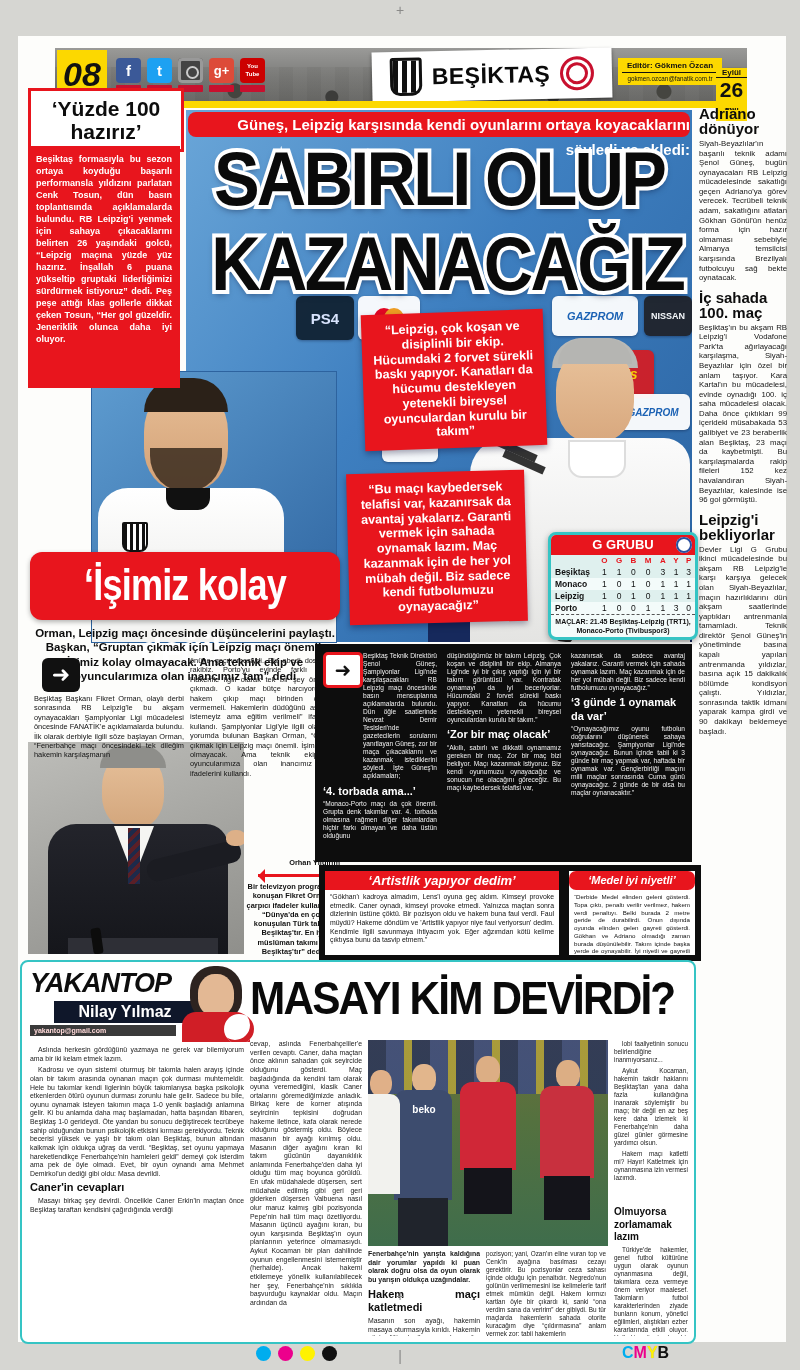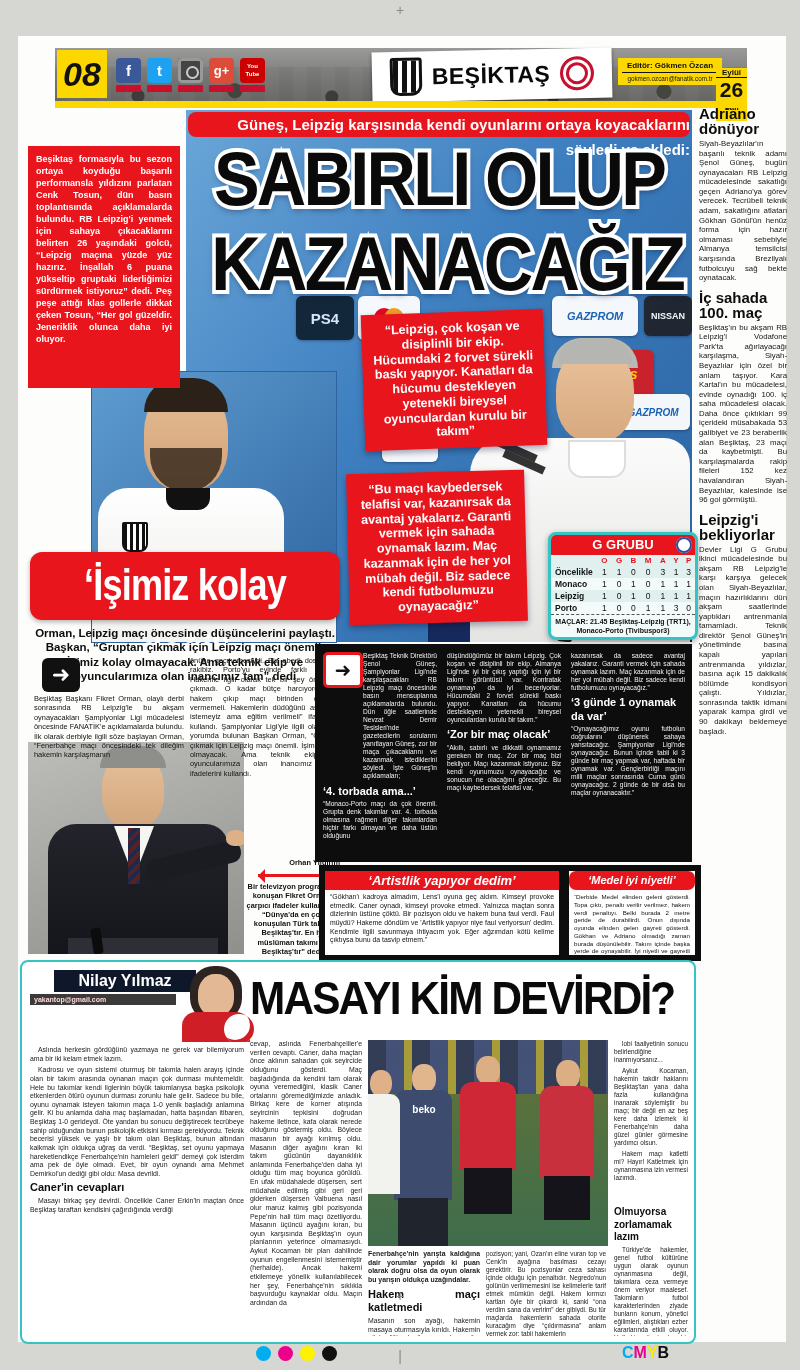--- a/index.html
+++ b/index.html
@@ -198,40 +198,41 @@
     <div class="abs" style="left:58px;top:76px;width:72px;height:44px;background:#3a2c1e;border-radius:0 0 40px 40px;opacity:.85;"></div>
     <div class="abs" style="left:6px;top:116px;width:186px;height:120px;background:linear-gradient(180deg,#ffffff,#ededeb);border-radius:30px 30px 0 0;"></div>
     <div class="abs" style="left:74px;top:116px;width:44px;height:22px;background:#111;border-radius:0 0 12px 12px;"></div>
     <div class="abs" style="left:30px;top:150px;width:22px;height:26px;background:repeating-linear-gradient(90deg,#111 0 3px,#fff 3px 6px);border:2px solid #111;border-radius:2px 2px 8px 8px;"></div>
     <div class="abs" style="left:0;top:226px;width:244px;height:44px;background:#f4f4f2;"></div>
     <div class="abs" style="left:56px;top:206px;width:12px;height:30px;background:#2a6fb8;border-radius:4px;"></div>
     <div class="abs" style="left:74px;top:206px;width:12px;height:30px;background:#2a6fb8;border-radius:4px;"></div>
     <div class="abs" style="left:120px;top:196px;width:10px;height:34px;background:#1a1a1a;border-radius:4px;transform:rotate(-12deg);"></div>
   </div>
 
+  <div class="abs hazir-title" style="left:28px;top:88px;width:146px;">‘Yüzde 100 hazırız’</div>
   <div class="abs hazir-body j" style="left:28px;top:146px;width:136px;height:226px;">Beşiktaş formasıyla bu sezon ortaya koyduğu başarılı performansla yıldızını parlatan Cenk Tosun, dün basın toplantısında açıklamalarda bulundu. RB Leipzig'i yenmek için sahaya çıkacaklarını belirten 26 yaşındaki golcü, “Leipzig maçına yüzde yüz hazırız. İnşallah 6 puana yükseltip gruptaki liderliğimizi sürdürmek istiyoruz” dedi. Peş peşe attığı klas gollerle dikkat çeken Tosun, “Her gol güzeldir. Jeneriklik olunca daha iyi oluyor.</div>
 
   <div class="abs gt" style="left:548px;top:532px;width:144px;">
     <div class="gt-head">G GRUBU<span class="gt-ball"></span></div>
     <table>
       <thead>
           <tr>
             <th style="width:46px;"></th>
             <th>O</th>
             <th>G</th>
             <th>B</th>
             <th>M</th>
             <th>A</th>
             <th>Y</th>
             <th>P</th>
           </tr>
         </thead>
       <tbody>
           <tr>
-            <td class="team">Öncelikle</td>
+            <td class="team">Beşiktaş</td>
             <td>1</td>
             <td>1</td>
             <td>0</td>
             <td>0</td>
             <td>3</td>
             <td>1</td>
             <td>3</td>
           </tr>
           <tr>
             <td class="team">Monaco</td>
@@ -326,20 +327,21 @@
     <div class="qb hidden-ov" style="height:58px;">“Gökhan'ı kadroya almadım, Lens'i oyuna geç aldım. Kimseyi provoke etmedik. Caner oynadı, kimseyi provoke etmedi. Yalnızca maçtan sonra dizlerinin üstüne çöktü. Bir pozisyon oldu ve hakem buna faul verdi. Faul müydü? Hakeme döndüm ve 'Artistlik yapıyor niye faul veriyorsun' dedim. Kendimle ilgili savunmaya ihtiyacım yok. Eğer ağzımdan kötü kelime çıktıysa bunu da tasvip etmem.”</div>
   </div>
   <div class="abs qbox" style="left:566px;top:868px;width:126px;height:84px;">
     <div class="qt" style="font-size:11px;border-radius:7px;">‘Medel iyi niyetli’</div>
     <div class="qb hidden-ov" style="height:58px;font-size:6.2px;">“Derbide Medel elinden geleni gösterdi. Topa çıktı, penaltı verilir verilmez, hakem verdi penaltıyı. Belki burada 2 metre geride de durabilirdi. Onun dışında oyunda elinden gelen gayreti gösterdi. Gökhan ve Adriano olmadığı zaman burada düşünülebilir. Takım içinde başka yerde de oynayabilir. İyi niyetli ve gayretli şekilde çalışıyor kendisi.”</div>
   </div>
 
   <div class="abs yakbox" style="left:20px;top:960px;width:672px;height:380px;">
 
     <div class="abs" style="left:8px;top:6px;width:230px;height:74px;">
+      <div class="yak-brand">YAKANTOP</div>
       <div class="yak-author" style="width:142px;margin-top:2px;">Nilay Yılmaz</div>
       <div class="yak-mail" style="width:142px;margin-top:2px;">yakantop@gmail.com</div>
     </div>
     <div class="abs" style="left:150px;top:2px;width:88px;height:78px;overflow:hidden;">
       <div class="abs" style="left:18px;top:2px;width:52px;height:56px;background:#2d2320;border-radius:24px;"></div>
       <div class="abs head-skin" style="left:26px;top:10px;width:36px;height:42px;background:#e3b894;"></div>
       <div class="abs" style="left:10px;top:48px;width:68px;height:30px;background:#d01e26;border-radius:14px 14px 0 0;"></div>
       <div class="abs" style="left:52px;top:50px;width:30px;height:30px;background:#fff;border-radius:50%;box-shadow:inset -4px -4px 0 #d01e26;"></div>
     </div>
 

